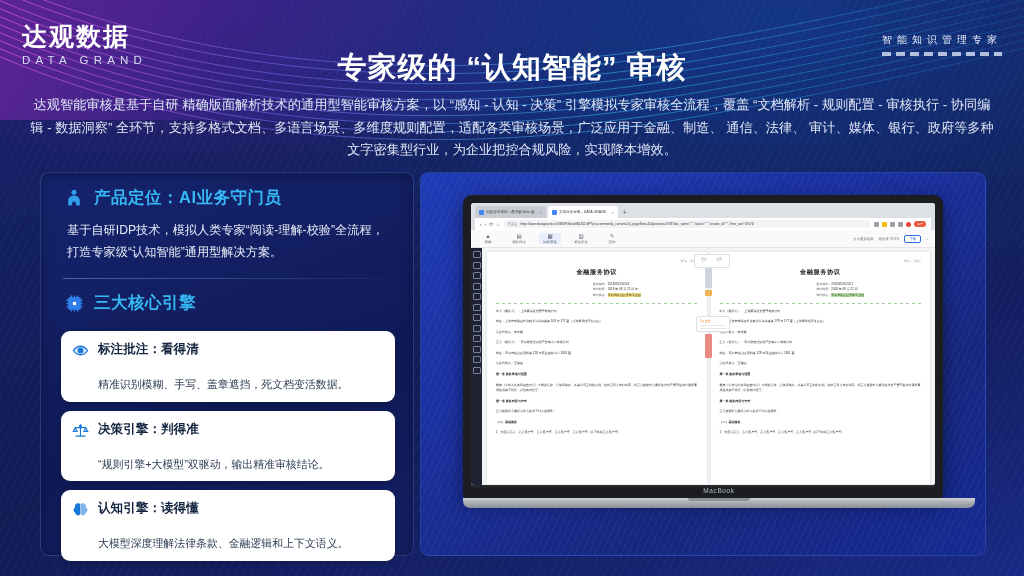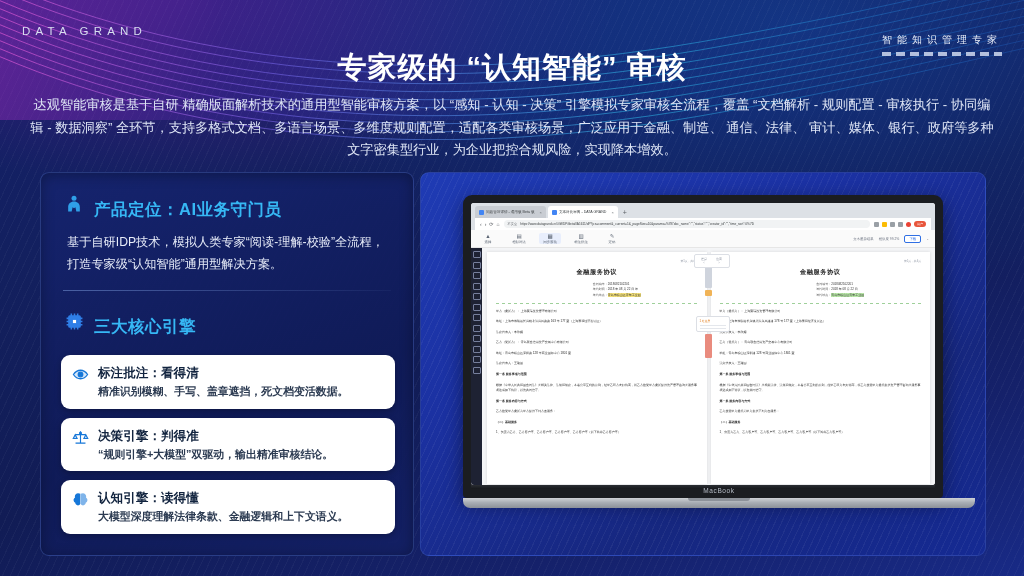--- a/index.html
+++ b/index.html
@@ -44,31 +44,31 @@
     font-size:13.2px;line-height:1.72;color:#dfe6f6;}
 
   
   .left-panel{position:absolute;left:40px;top:172px;width:372px;height:382px;
     border-radius:9px;
     background:linear-gradient(160deg,rgba(22,36,110,.96) 0%,rgba(16,27,88,.96) 60%,rgba(20,32,100,.96) 100%);
     border:1px solid rgba(120,160,240,.22);
     box-shadow:0 2px 14px rgba(0,0,0,.30) inset;}
   .sec-head{display:flex;align-items:center;gap:9px;padding:14px 20px 0 22px;}
   .sec-head .ic{width:22px;height:22px;flex:0 0 22px;display:flex;align-items:center;justify-content:center;}
-  .sec-title{font-size:16.5px;font-weight:bold;color:#36b8f5;letter-spacing:.5px;margin-top:12px;}
+  .sec-title{font-size:16.5px;font-weight:bold;color:#36b8f5;letter-spacing:.5px;}
   .sec-body{padding:11px 24px 0 26px;font-size:12.2px;line-height:1.78;color:#e7ecf9;}
   .divider{margin:15px 22px 0 22px;height:1px;background:linear-gradient(90deg,rgba(140,175,240,.45),rgba(140,175,240,.05));}
 
   .cards{padding:8px 18px 0 20px;}
   .card{display:flex;gap:8px;align-items:flex-start;
     background:#ffffff;border-radius:9px;padding:8px 11px 9px 10px;margin-top:9px;
     box-shadow:0 2px 6px rgba(0,0,0,.25);}
   .card .cic{width:19px;height:19px;flex:0 0 19px;margin-top:2px;display:flex;align-items:center;justify-content:center;}
   .card-tt{font-size:12.6px;font-weight:bold;color:#12243f;line-height:1.35;}
-  .card-dd{font-size:10.9px;line-height:1.5;color:#2c3b52;margin-top:1px;font-weight:bold;}
+  .card-dd{font-size:10.9px;line-height:1.5;color:#2c3b52;margin-top:18px;}
 
   
   .right-panel{position:absolute;left:420px;top:172px;width:564px;height:382px;border-radius:9px;
     background:linear-gradient(150deg,#1f3bb4 0%,#1b31a2 35%,#16277f 70%,#152a93 100%);
     overflow:hidden;border:1px solid rgba(120,160,240,.18);}
   .right-panel .rhatch{position:absolute;inset:0;
     background-image:repeating-linear-gradient(115deg,rgba(255,255,255,.05) 0px,rgba(255,255,255,.05) 1px,rgba(255,255,255,0) 1px,rgba(255,255,255,0) 6px);}
 
   .laptop{position:absolute;left:42px;top:22px;width:480px;}
   .lid{background:#1b1d21;border-radius:9px 9px 4px 4px;padding:8px 8px 9px 8px;
@@ -170,20 +170,21 @@
       <path d="M-20,34 C180,124 420,150 700,102 C860,74 960,48 1044,30"></path>
       <path d="M-20,42 C180,132 420,158 700,110 C860,82 960,56 1044,38"></path>
       <path d="M-20,50 C180,140 420,166 700,118 C860,90 960,64 1044,46"></path>
       <path d="M-20,58 C180,148 420,174 700,126 C860,98 960,72 1044,54"></path>
       <path d="M-20,-8 C180,82 420,108 700,60 C860,32 960,6 1044,-12"></path>
       <path d="M-20,-16 C180,74 420,100 700,52 C860,24 960,-2 1044,-20"></path>
     </g>
   </svg>
 
   <div class="logo">
+    <div class="logo-cn">达观数据</div>
     <div class="logo-en">DATA GRAND</div>
   </div>
 
   <div class="tagline">
     <div class="tagline-txt">智能知识管理专家</div>
     <div class="tagline-dash"></div>
   </div>
 
   <div class="title">专家级的 “认知智能” 审核</div>
   <div class="desc">达观智能审核是基于自研 精确版面解析技术的通用型智能审核方案，以 “感知 - 认知 - 决策” 引擎模拟专家审核全流程，覆盖 “文档解析 - 规则配置 - 审核执行 - 协同编辑 - 数据洞察” 全环节，支持多格式文档、多语言场景、多维度规则配置，适配各类审核场景，广泛应用于金融、制造、 通信、法律、 审计、媒体、银行、政府等多种文字密集型行业，为企业把控合规风险，实现降本增效。</div>

